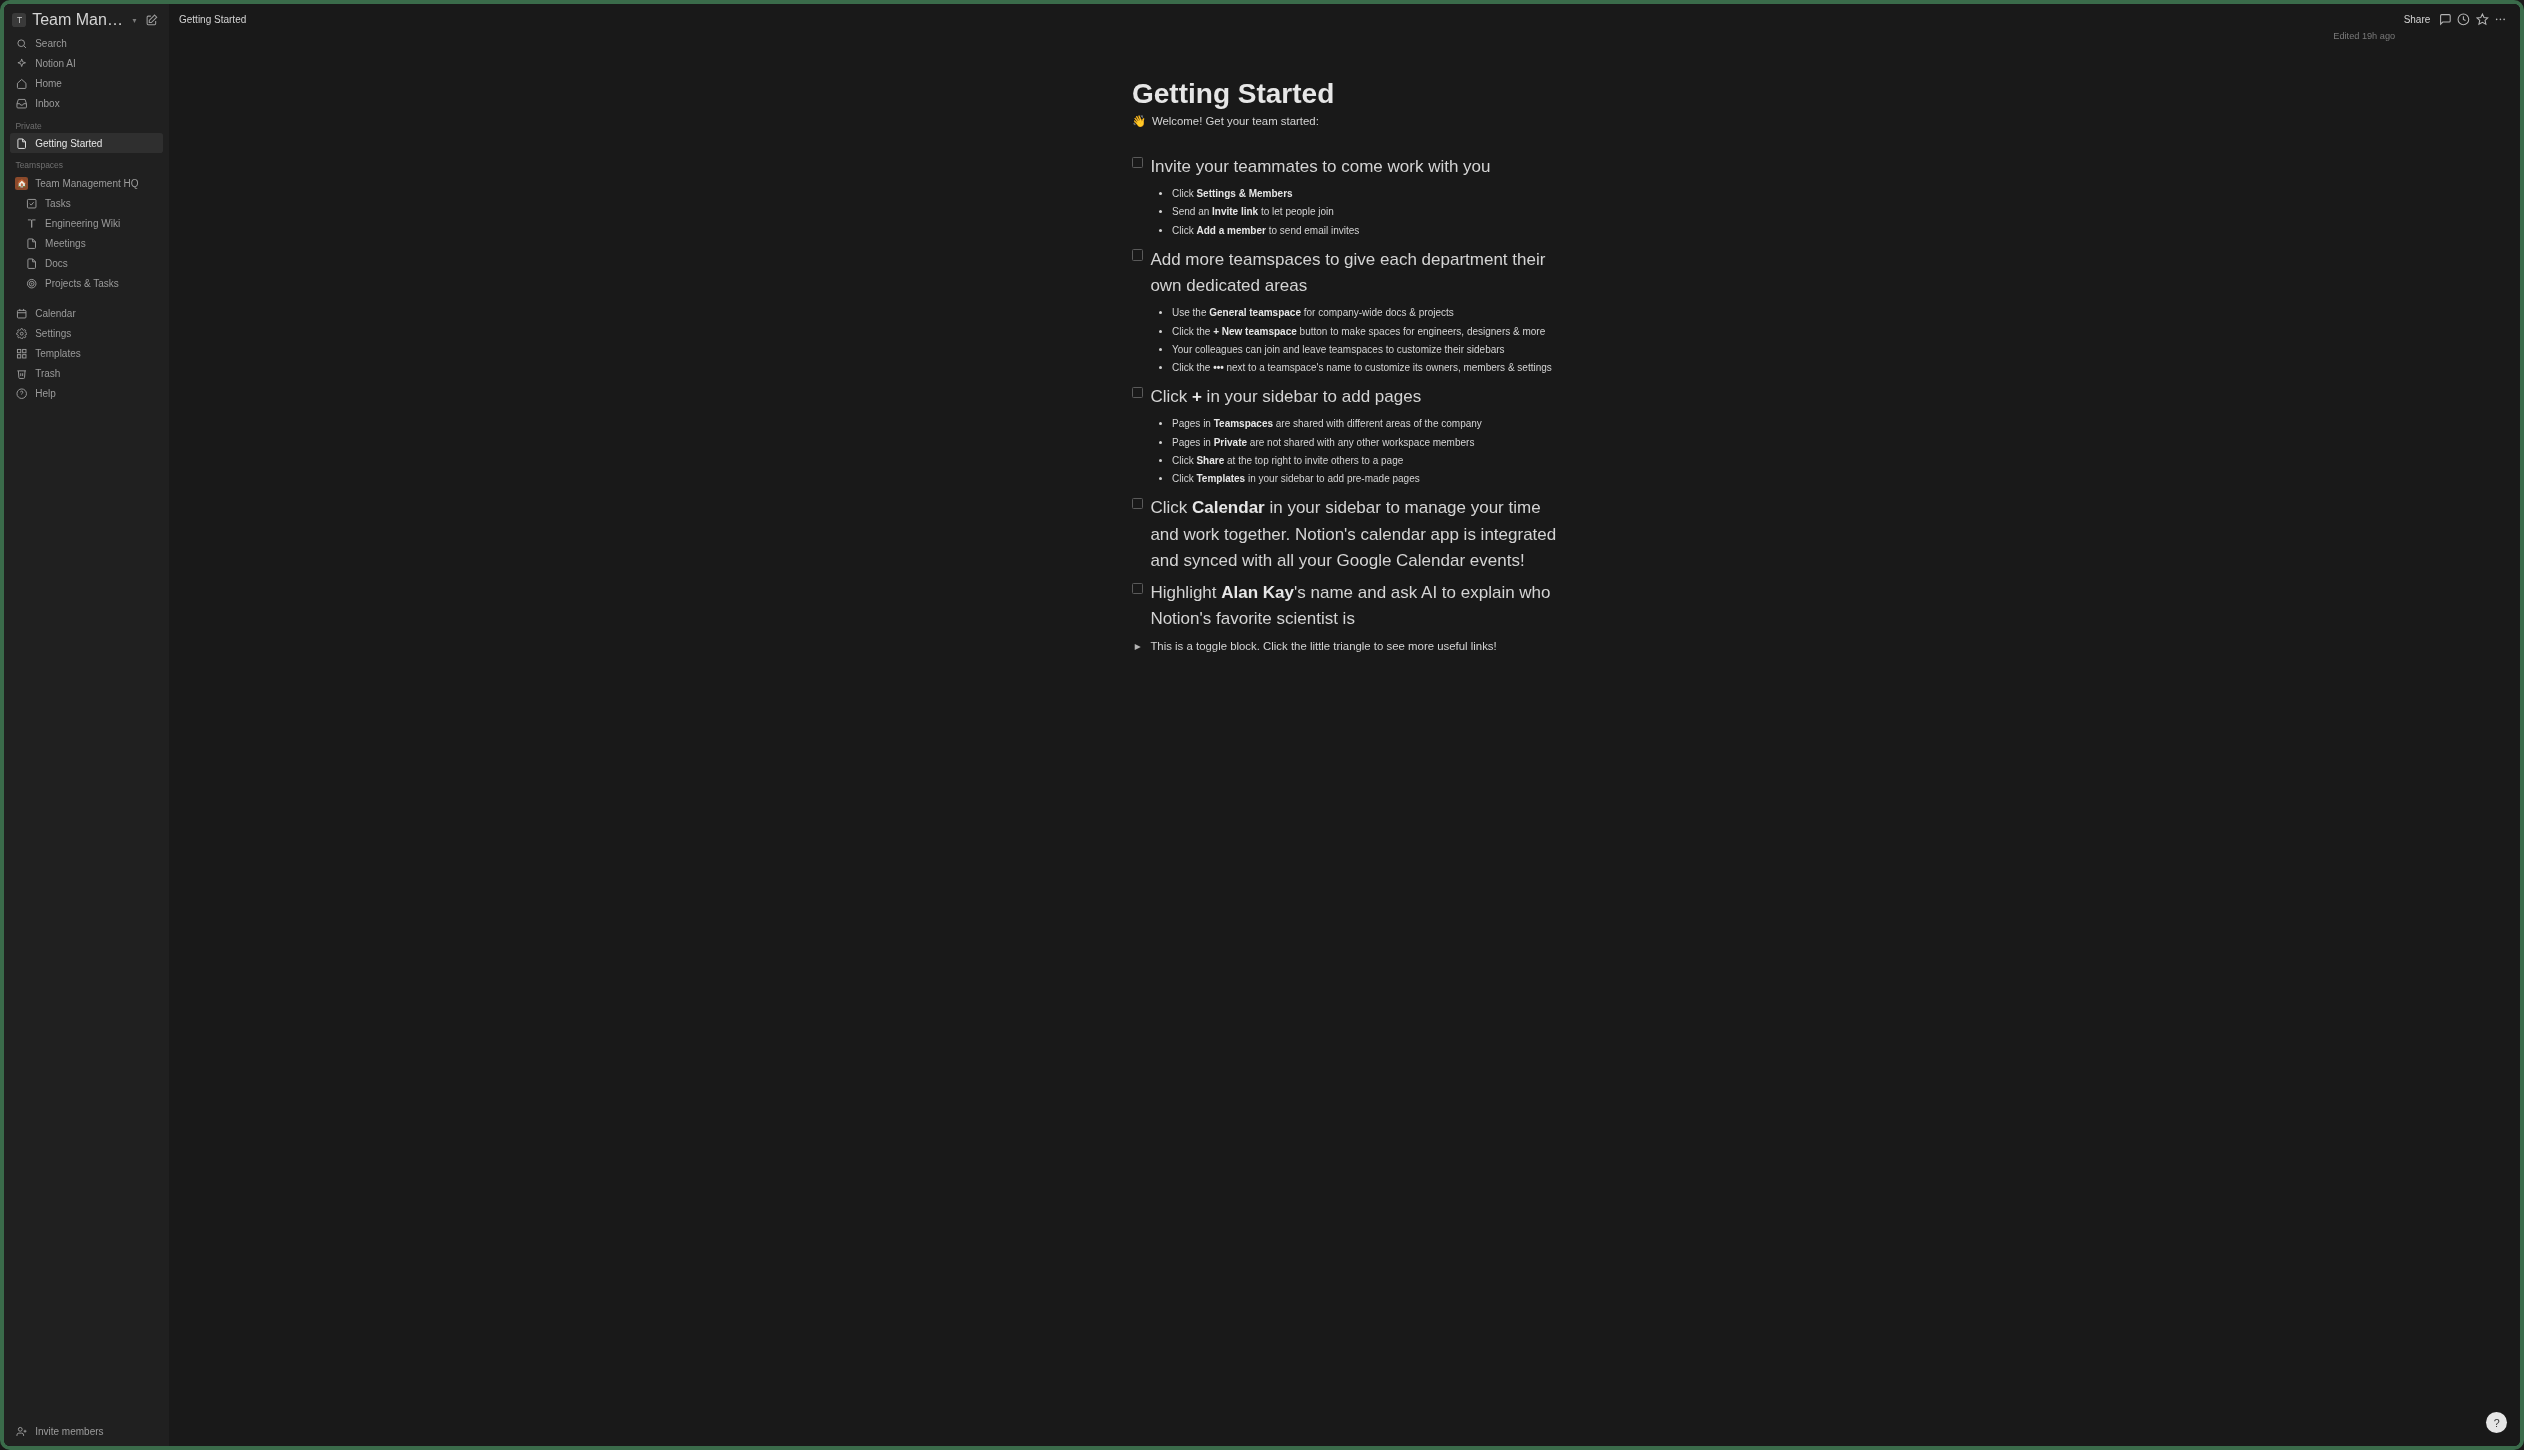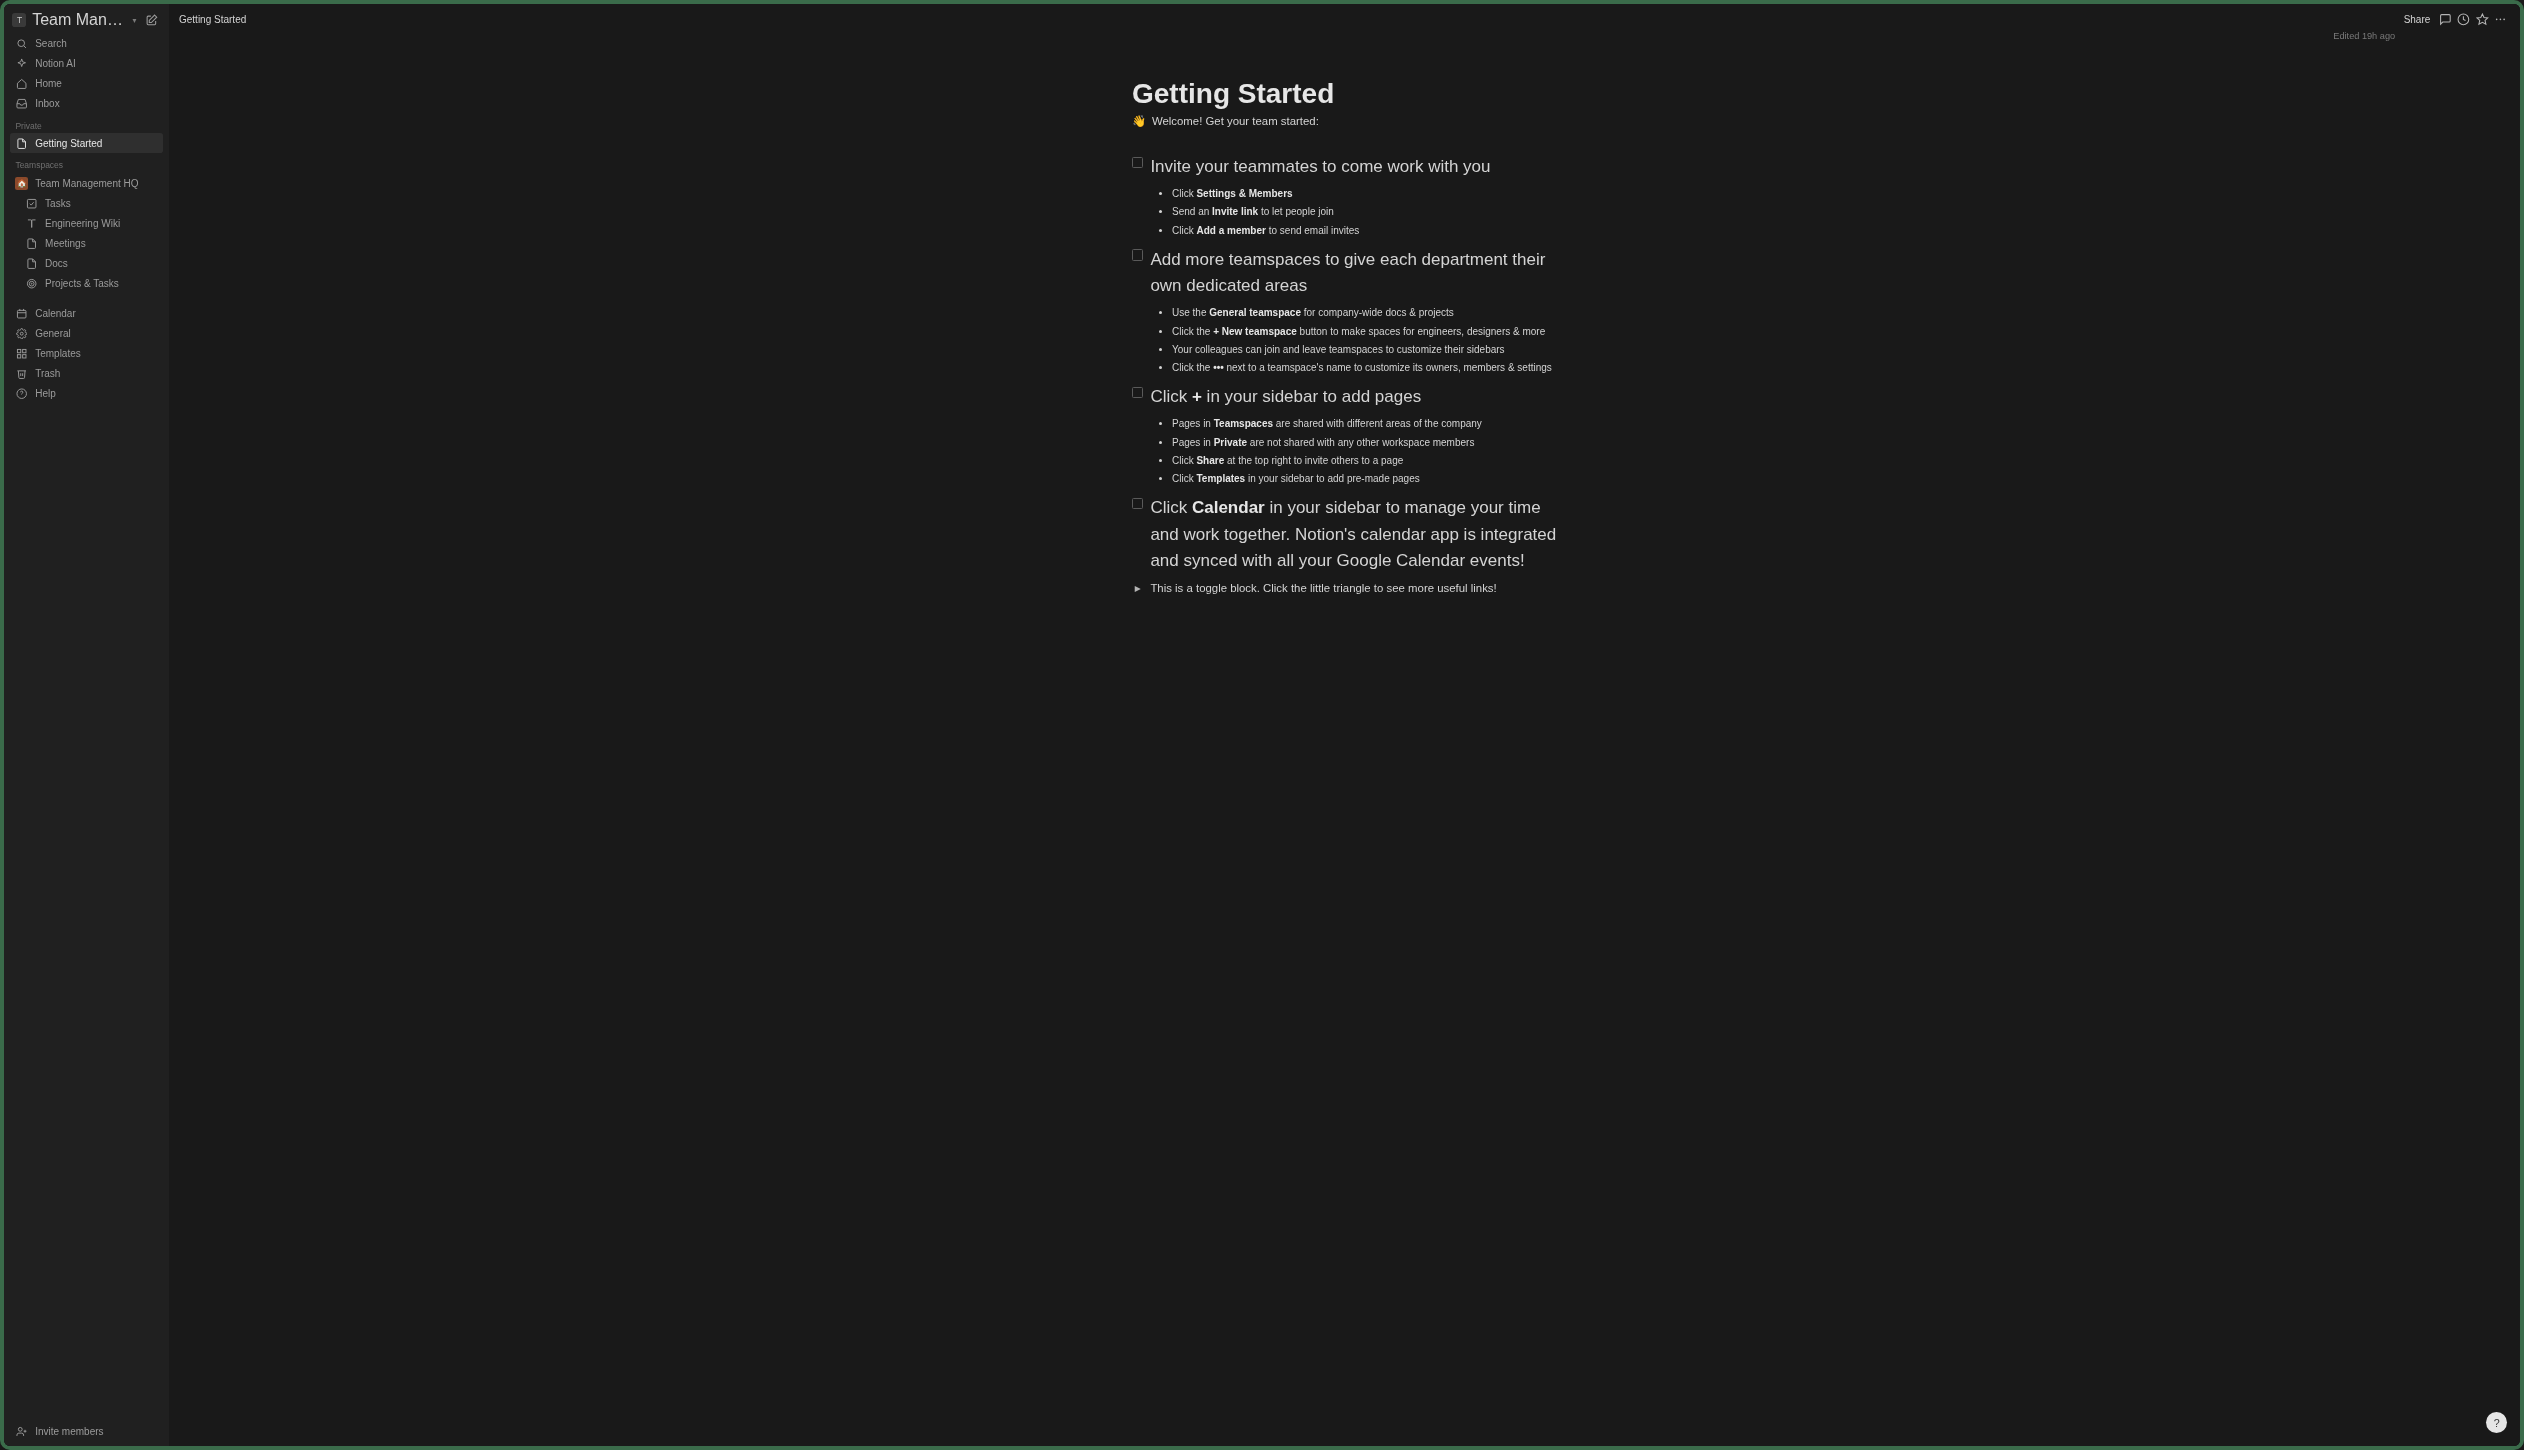--- a/index.html
+++ b/index.html
@@ -281,21 +281,21 @@
       </span>
       <span>Calendar</span>
     </div>
     <div class="sb-item">
       <span class="icon">
         <svg width="11.4" height="11.4" viewBox="0 0 24 24" fill="none" stroke="currentColor" stroke-width="2">
             <circle cx="12" cy="12" r="3"></circle>
             <path d="M19.4 15a1.65 1.65 0 0 0 .33 1.82l.06.06a2 2 0 1 1-2.83 2.83l-.06-.06a1.65 1.65 0 0 0-1.82-.33 1.65 1.65 0 0 0-1 1.51V21a2 2 0 1 1-4 0v-.09a1.65 1.65 0 0 0-1-1.51 1.65 1.65 0 0 0-1.82.33l-.06.06a2 2 0 1 1-2.83-2.83l.06-.06a1.65 1.65 0 0 0 .33-1.82 1.65 1.65 0 0 0-1.51-1H3a2 2 0 1 1 0-4h.09a1.65 1.65 0 0 0 1.51-1 1.65 1.65 0 0 0-.33-1.82l-.06-.06a2 2 0 1 1 2.83-2.83l.06.06a1.65 1.65 0 0 0 1.82.33h0a1.65 1.65 0 0 0 1-1.51V3a2 2 0 1 1 4 0v.09a1.65 1.65 0 0 0 1 1.51h0a1.65 1.65 0 0 0 1.82-.33l.06-.06a2 2 0 1 1 2.83 2.83l-.06.06a1.65 1.65 0 0 0-.33 1.82v0a1.65 1.65 0 0 0 1.51 1H21a2 2 0 1 1 0 4h-.09a1.65 1.65 0 0 0-1.51 1z"></path>
           </svg>
       </span>
-      <span>General</span>
+      <span>Settings</span>
     </div>
     <div class="sb-item">
       <span class="icon">
         <svg width="11.4" height="11.4" viewBox="0 0 24 24" fill="none" stroke="currentColor" stroke-width="2">
             <rect x="3" y="3" width="7" height="7"></rect>
             <rect x="14" y="3" width="7" height="7"></rect>
             <rect x="3" y="14" width="7" height="7"></rect>
             <rect x="14" y="14" width="7" height="7"></rect>
           </svg>
       </span>
@@ -408,20 +408,24 @@
           <li><span>Pages in </span><strong class="bold">Private</strong><span> are not shared with any other workspace members</span></li>
           <li><span>Click </span><strong class="bold">Share</strong><span> at the top right to invite others to a page</span></li>
           <li><span>Click </span><strong class="bold">Templates</strong><span> in your sidebar to add pre-made pages</span></li>
         </ul>
 
         <div class="todo">
           <div class="checkbox"></div>
           <div class="todo-text"><span>Click </span><strong class="bold">Calendar</strong><span> in your sidebar to manage your time and work together. Notion's calendar app is integrated and synced with all your Google Calendar events!</span></div>
         </div>
 
+        <div class="todo">
+          <div class="checkbox"></div>
+          <div class="todo-text"><span>Highlight </span><strong class="bold">Alan Kay</strong><span>'s name and ask AI to explain who Notion's favorite scientist is</span></div>
+        </div>
 
         <div class="toggle-row">
           <div class="toggle-tri">▶</div>
           <div>This is a toggle block. Click the little triangle to see more useful links!</div>
         </div>
       </div>
     </div>
 
     <div class="help-badge">?</div>
   </main>

